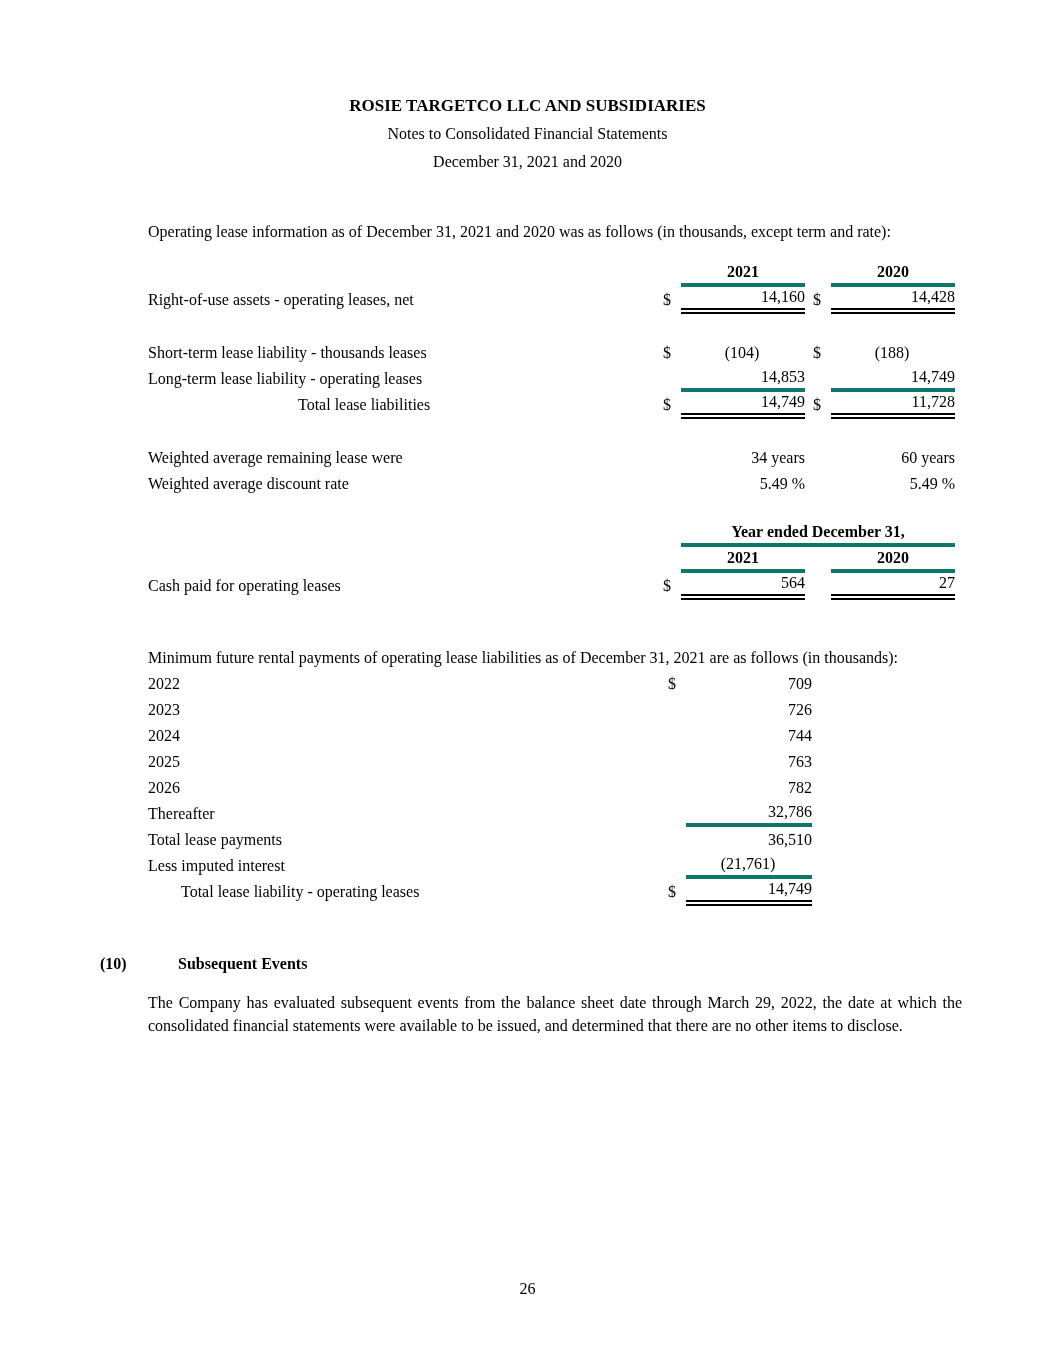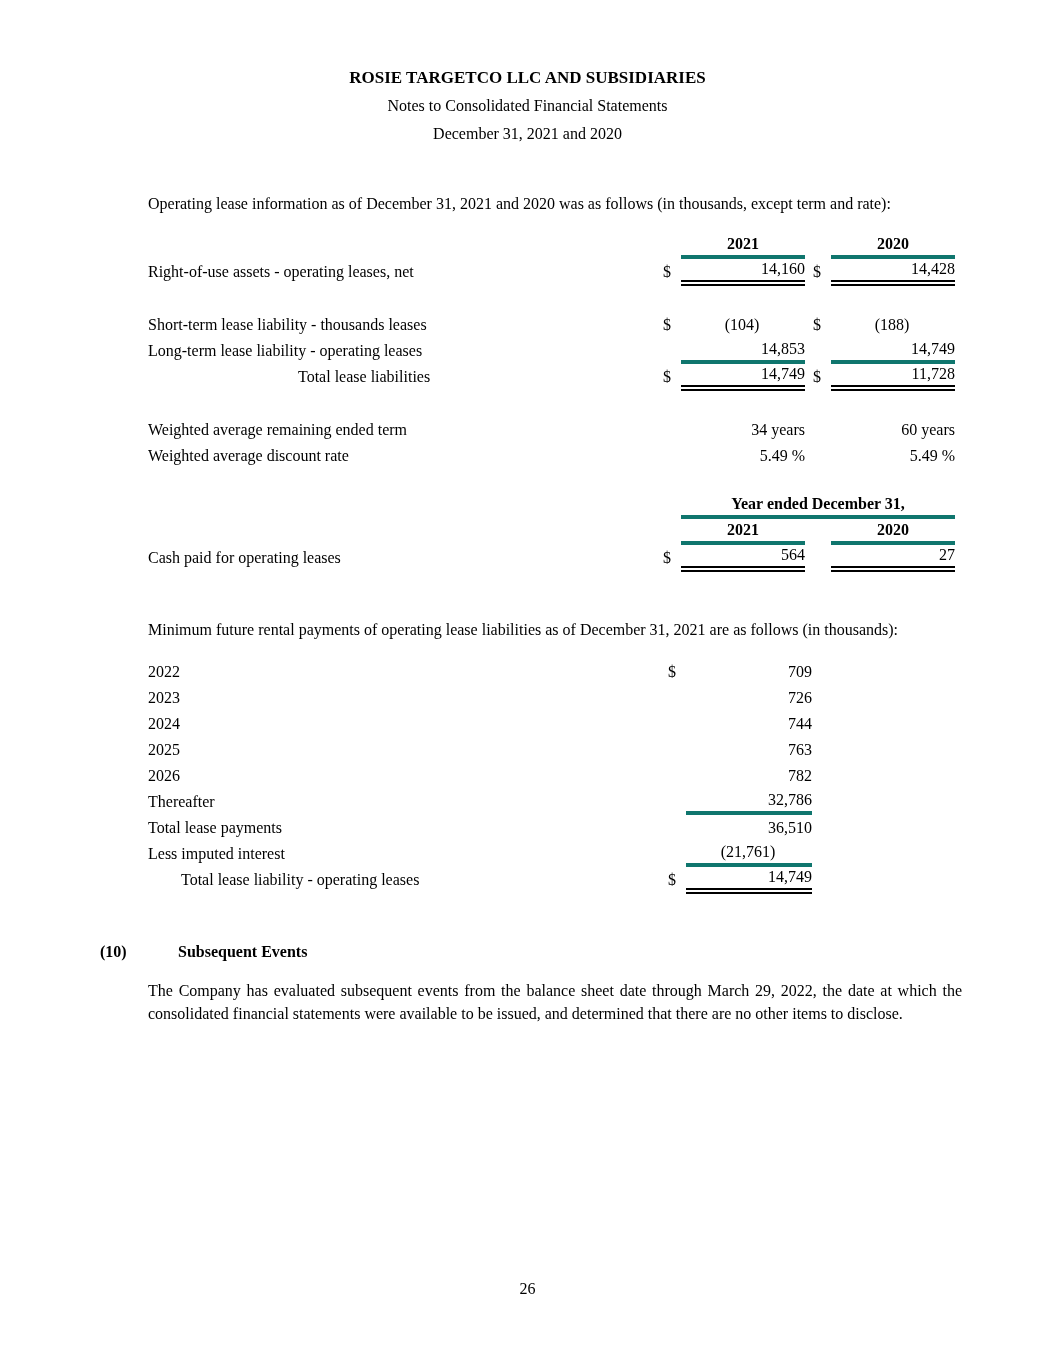--- a/index.html
+++ b/index.html
@@ -6,21 +6,21 @@
   html,body { background:#ffffff; }
   .page {
     position:relative;
     width:1055px; height:1365px;
     background:#ffffff;
     color:#000000;
     font-family:"Liberation Serif","DejaVu Serif",serif;
     font-size:16px;
     overflow:hidden;
   }
-  .doc-header { padding-top:64px; text-align:center; line-height:28px; }
+  .doc-header { padding-top:92px; text-align:center; line-height:28px; }
   .doc-header .company { font-weight:bold; font-size:17px; }
   .para {
     margin-left:148px; width:814px;
     text-align:justify;
     line-height:23px;
   }
   .intro { margin-top:44px; }
   .future { margin-top:46px; }
 
   table.fin { border-collapse:collapse; margin-left:148px; table-layout:fixed; }
@@ -32,21 +32,21 @@
   td.num { text-align:right; padding-right:10px; white-space:nowrap; }
   td.num.neg { padding-right:2px;text-align:center; }
   td.ch { text-align:center; font-weight:bold; }
   td.spanhead { text-align:center; font-weight:bold; }
   .u-s { border-bottom:4px solid #0f766e; }
   .u-d { border-bottom:6px double #000; }
   tr.sp td { height:27px; }
   tr.sp-small td { height:24px; }
 
   .tableA { margin-top:16px; }
-  .tableB { margin-top:16px; }
+  .tableB { }
 
   .section-heading {
     display:flex; margin-top:46px; margin-left:100px;
     font-weight:bold; line-height:23px;gap:30px;
   }
   .section-heading .sec-num { width:48px; }
   .section-body { margin-top:16px; }
 
   .footer {
     position:absolute; top:1280px; left:0; width:100%;
@@ -116,21 +116,21 @@
         <td class="cur">$</td>
         <td class="num u-d">14,749</td>
         <td></td>
         <td class="cur">$</td>
         <td class="num u-d">11,728</td>
       </tr>
       <tr class="sp">
           <td colspan="6"></td>
         </tr>
       <tr>
-        <td class="lbl">Weighted average remaining ended term</td>
+        <td class="lbl">Weighted average remaining lease were</td>
         <td></td>
         <td class="num">34 years</td>
         <td></td>
         <td></td>
         <td class="num">60 years</td>
       </tr>
       <tr>
         <td class="lbl">Weighted average discount rate</td>
         <td></td>
         <td class="num">5.49 %</td>

